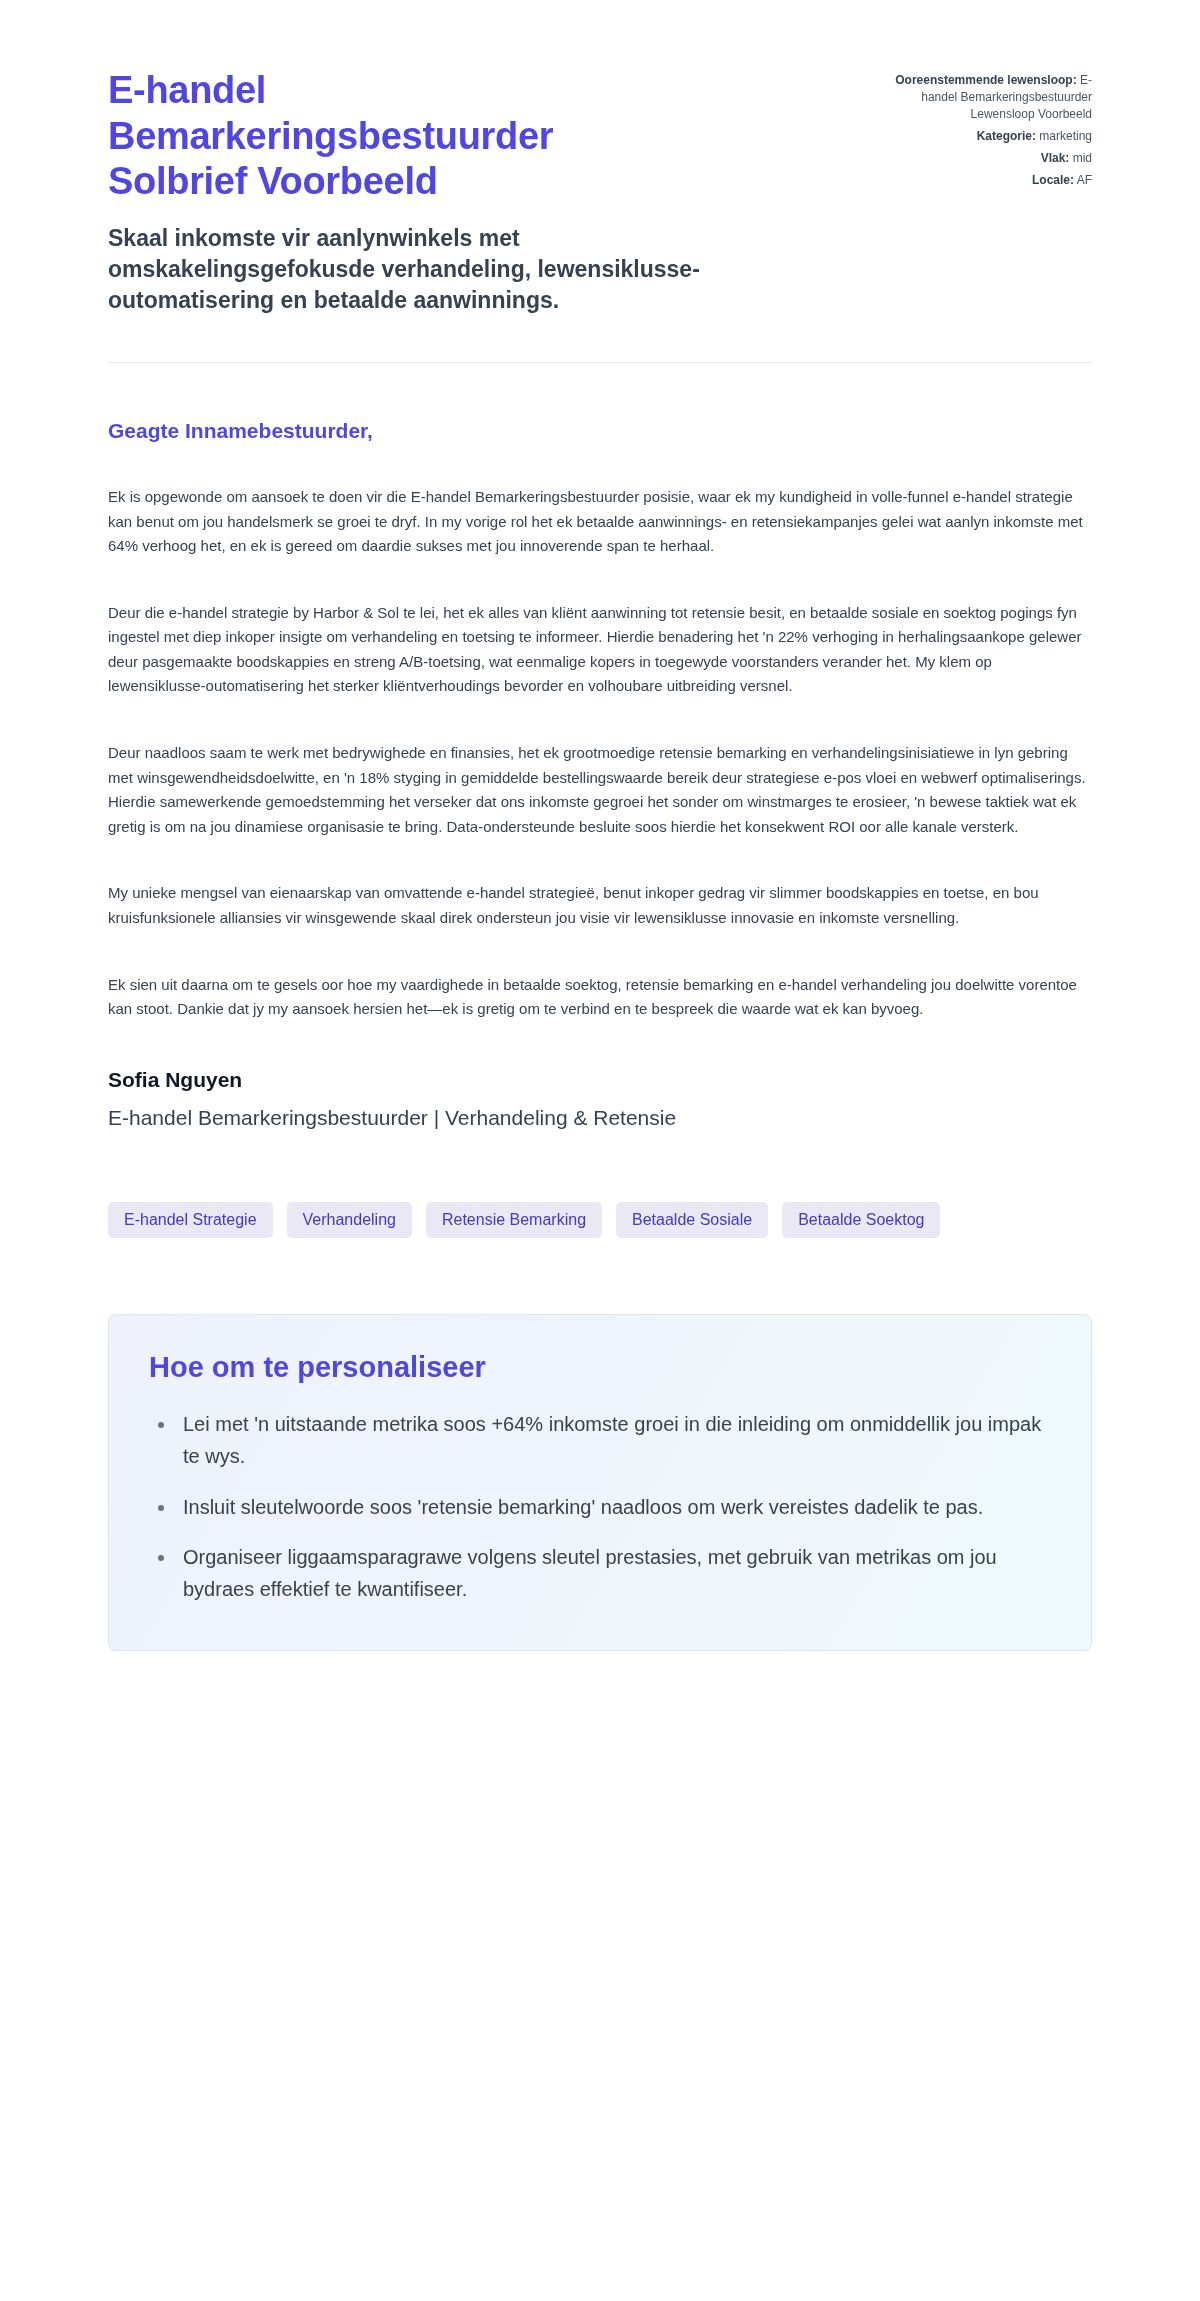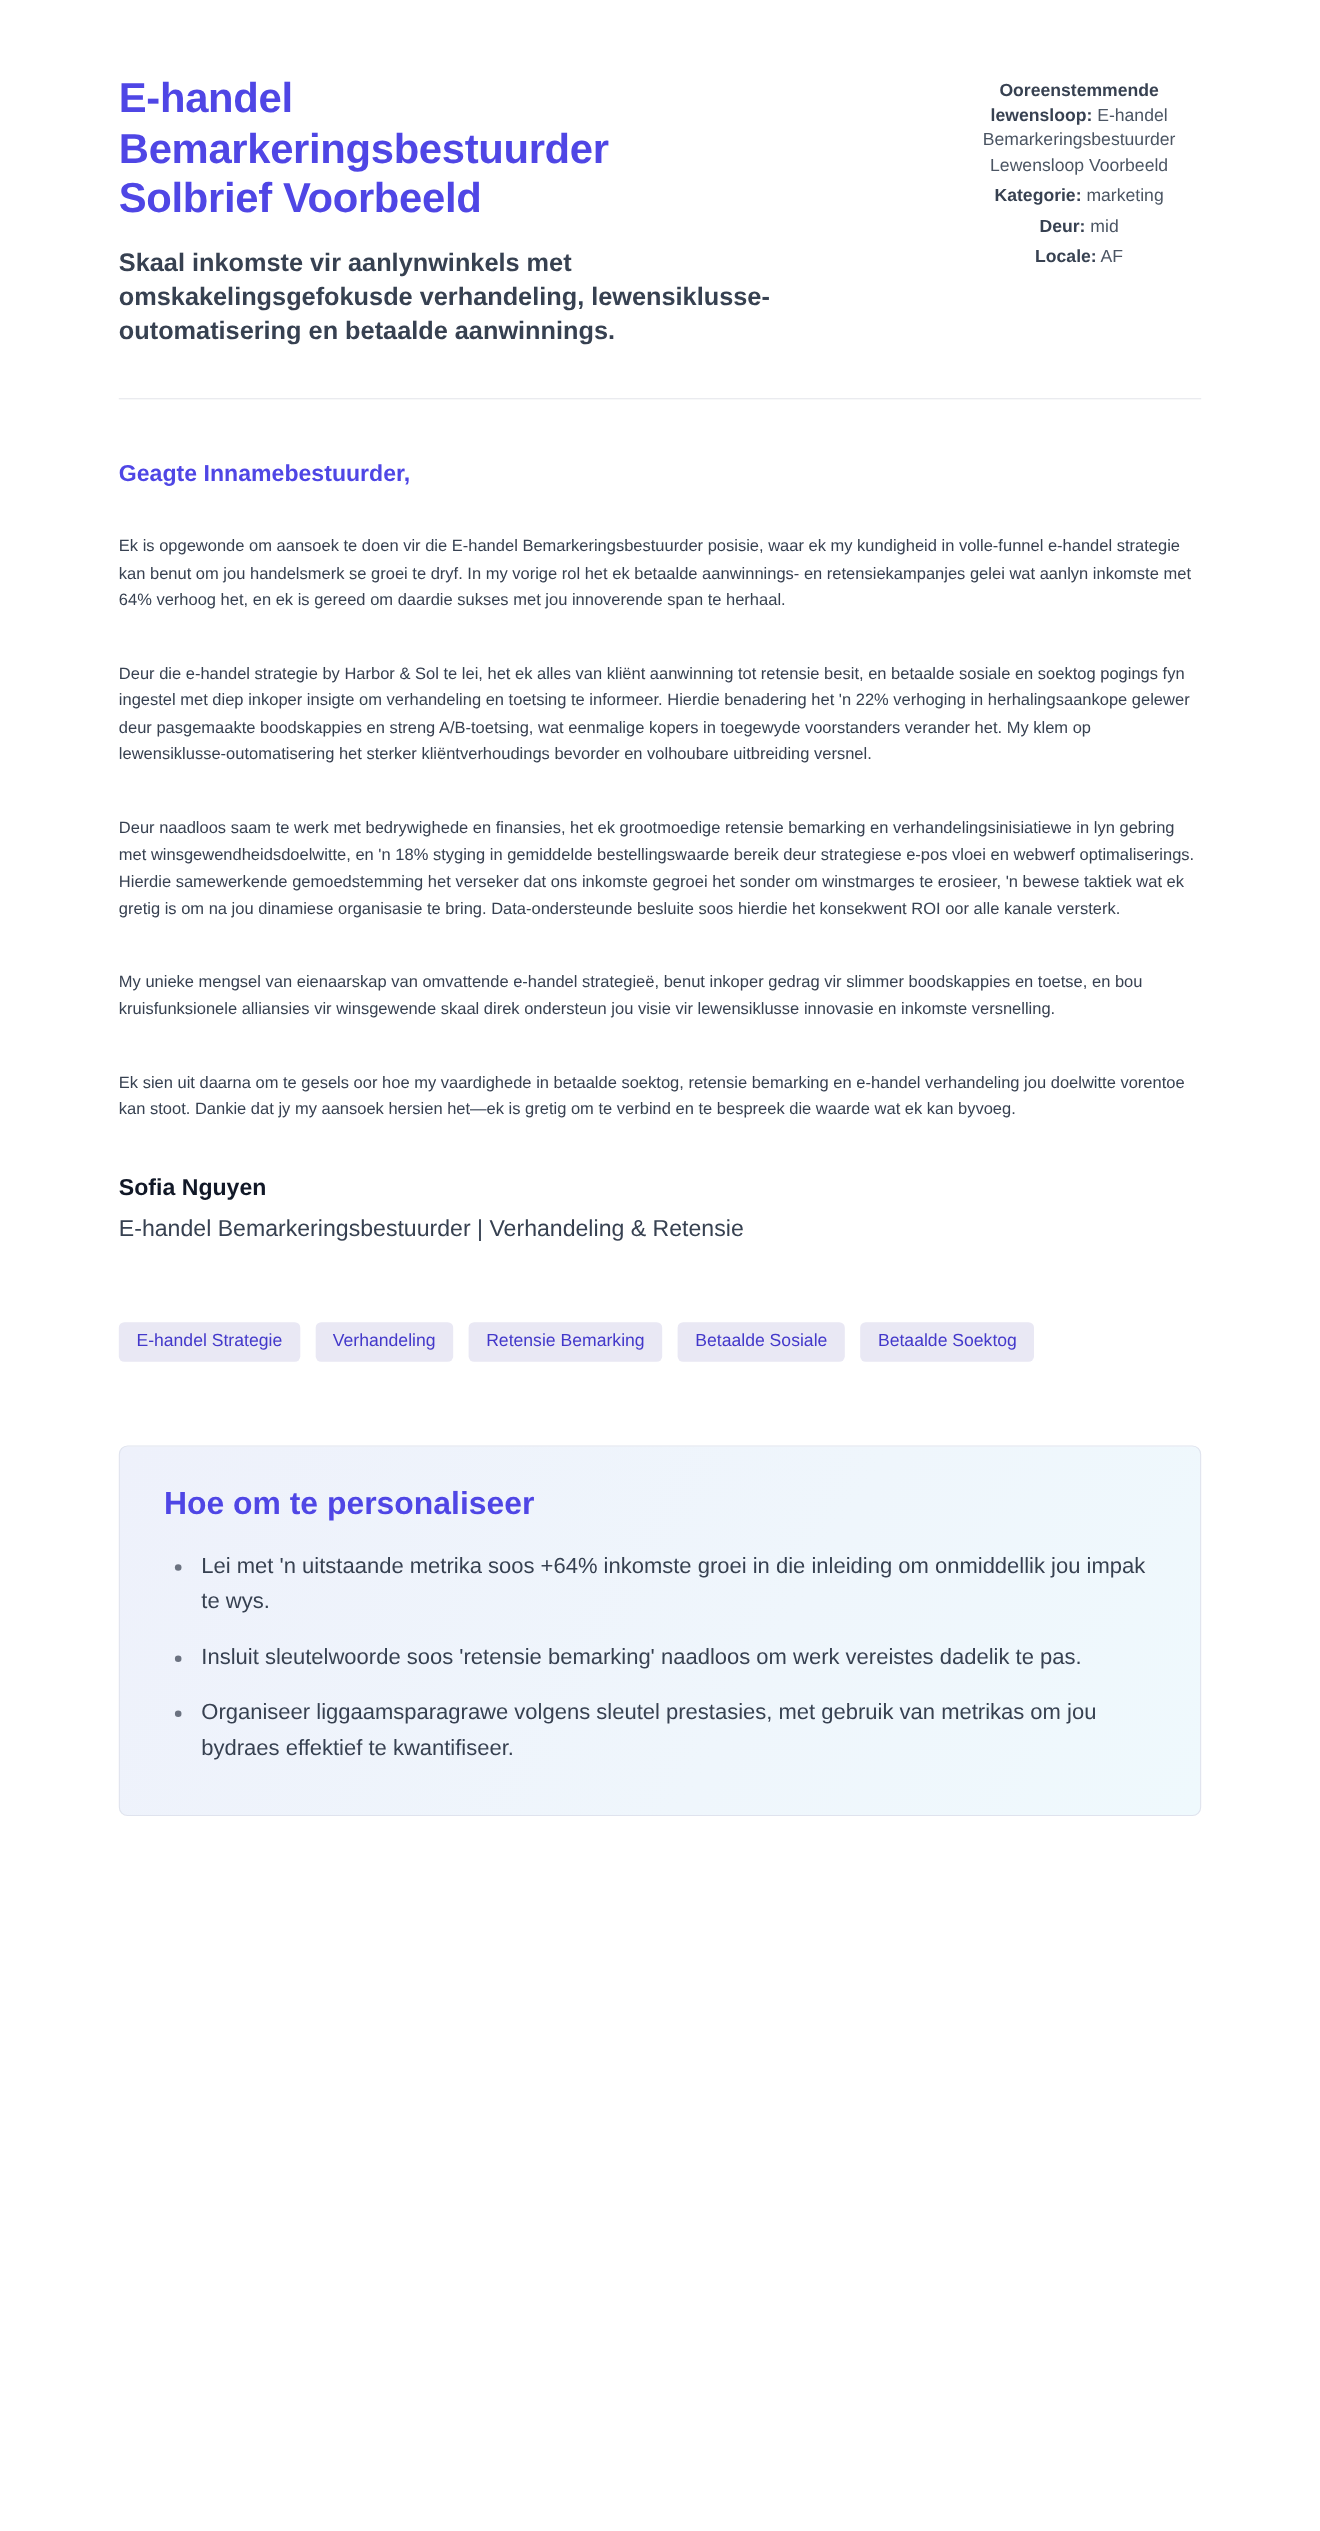--- a/index.html
+++ b/index.html
@@ -31,22 +31,22 @@
     margin-top: 18px;
     font-size: 23px;
     line-height: 1.35;
     font-weight: 700;
     color: #374151;
     max-width: 615px;
   }
   .meta-panel {
     flex-shrink: 0;
     width: 222px;
-    text-align: center;
-    font-size: 16px;
+    text-align: right;
+    font-size: 12px;
     line-height: 1.42;
     color: #4b5563;
     padding-top: 4px;
   }
   .meta-row { margin-bottom: 5px; }
   .meta-row strong { color: #374151; font-weight: 700; }
 
   .divider {
     border: 0;
     border-top: 1px solid #e5e7eb;
@@ -131,21 +131,21 @@
 <div class="page">
 
   <header class="header">
     <div class="header-left">
       <h1 class="page-title">E-handel Bemarkeringsbestuurder Solbrief Voorbeeld</h1>
       <p class="page-subtitle">Skaal inkomste vir aanlynwinkels met omskakelingsgefokusde verhandeling, lewensiklusse-outomatisering en betaalde aanwinnings.</p>
     </div>
     <aside class="meta-panel">
       <p class="meta-row"><strong>Ooreenstemmende lewensloop:</strong> <span>E-handel Bemarkeringsbestuurder Lewensloop Voorbeeld</span></p>
       <p class="meta-row"><strong>Kategorie:</strong> <span>marketing</span></p>
-      <p class="meta-row"><strong>Deur:</strong> <span>mid</span></p>
+      <p class="meta-row"><strong>Vlak:</strong> <span>mid</span></p>
       <p class="meta-row"><strong>Locale:</strong> <span>AF</span></p>
     </aside>
   </header>
 
   <hr class="divider">
 
   <main class="letter">
     <p class="greeting">Geagte Innamebestuurder,</p>
     <p class="para">Ek is opgewonde om aansoek te doen vir die E-handel Bemarkeringsbestuurder posisie, waar ek my kundigheid in volle-funnel e-handel strategie kan benut om jou handelsmerk se groei te dryf. In my vorige rol het ek betaalde aanwinnings- en retensiekampanjes gelei wat aanlyn inkomste met 64% verhoog het, en ek is gereed om daardie sukses met jou innoverende span te herhaal.</p>
     <p class="para">Deur die e-handel strategie by Harbor &amp; Sol te lei, het ek alles van kliënt aanwinning tot retensie besit, en betaalde sosiale en soektog pogings fyn ingestel met diep inkoper insigte om verhandeling en toetsing te informeer. Hierdie benadering het 'n 22% verhoging in herhalingsaankope gelewer deur pasgemaakte boodskappies en streng A/B-toetsing, wat eenmalige kopers in toegewyde voorstanders verander het. My klem op lewensiklusse-outomatisering het sterker kliëntverhoudings bevorder en volhoubare uitbreiding versnel.</p>

